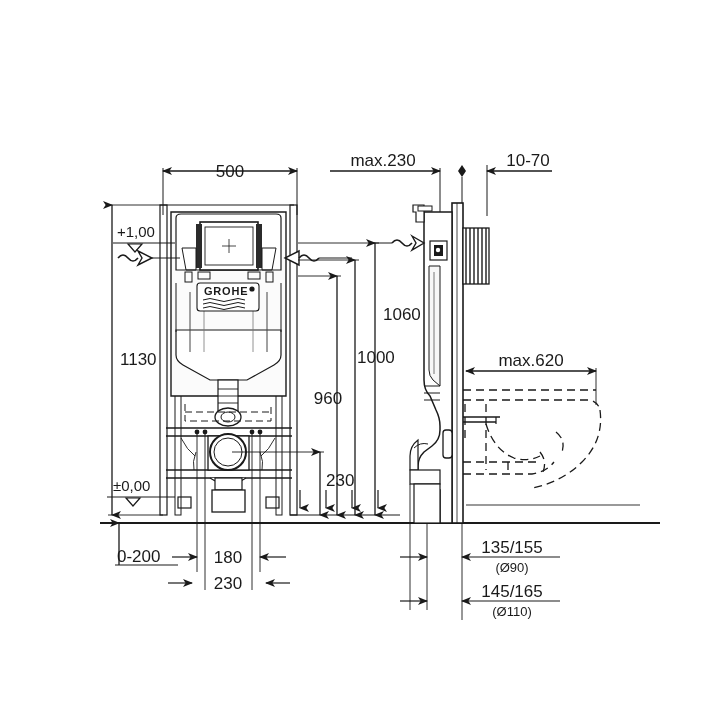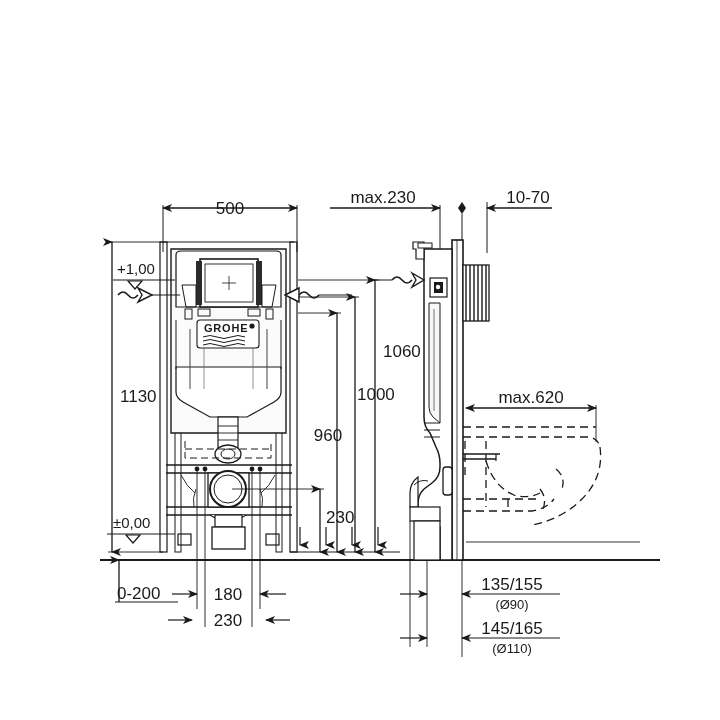--- a/index.html
+++ b/index.html
@@ -1,18 +1,18 @@
 <!DOCTYPE html>
 <html><head>
 <meta charset="utf-8">
 <style>
   html,body{margin:0;padding:0;background:#ffffff;}
   body{width:720px;height:720px;overflow:hidden;
        font-family:"Liberation Sans", sans-serif;}
-  #stage{position:relative;width:720px;height:576px;background:#fff;margin-top:37px;}
+  #stage{position:relative;width:720px;height:576px;background:#fff;}
   svg{display:block;}
   .dimtxt{font-family:"Liberation Sans", sans-serif;font-size:17px;fill:#1a1a1a;}
   .dimtxt-sm{font-family:"Liberation Sans", sans-serif;font-size:13px;fill:#1a1a1a;}
   .lvl{font-family:"Liberation Sans", sans-serif;font-size:15px;fill:#1a1a1a;}
   .grohe{font-family:"Liberation Sans", sans-serif;font-size:11px;font-weight:bold;
          letter-spacing:0.8px;fill:#1a1a1a;}
 </style>
 </head>
 <body>
 

